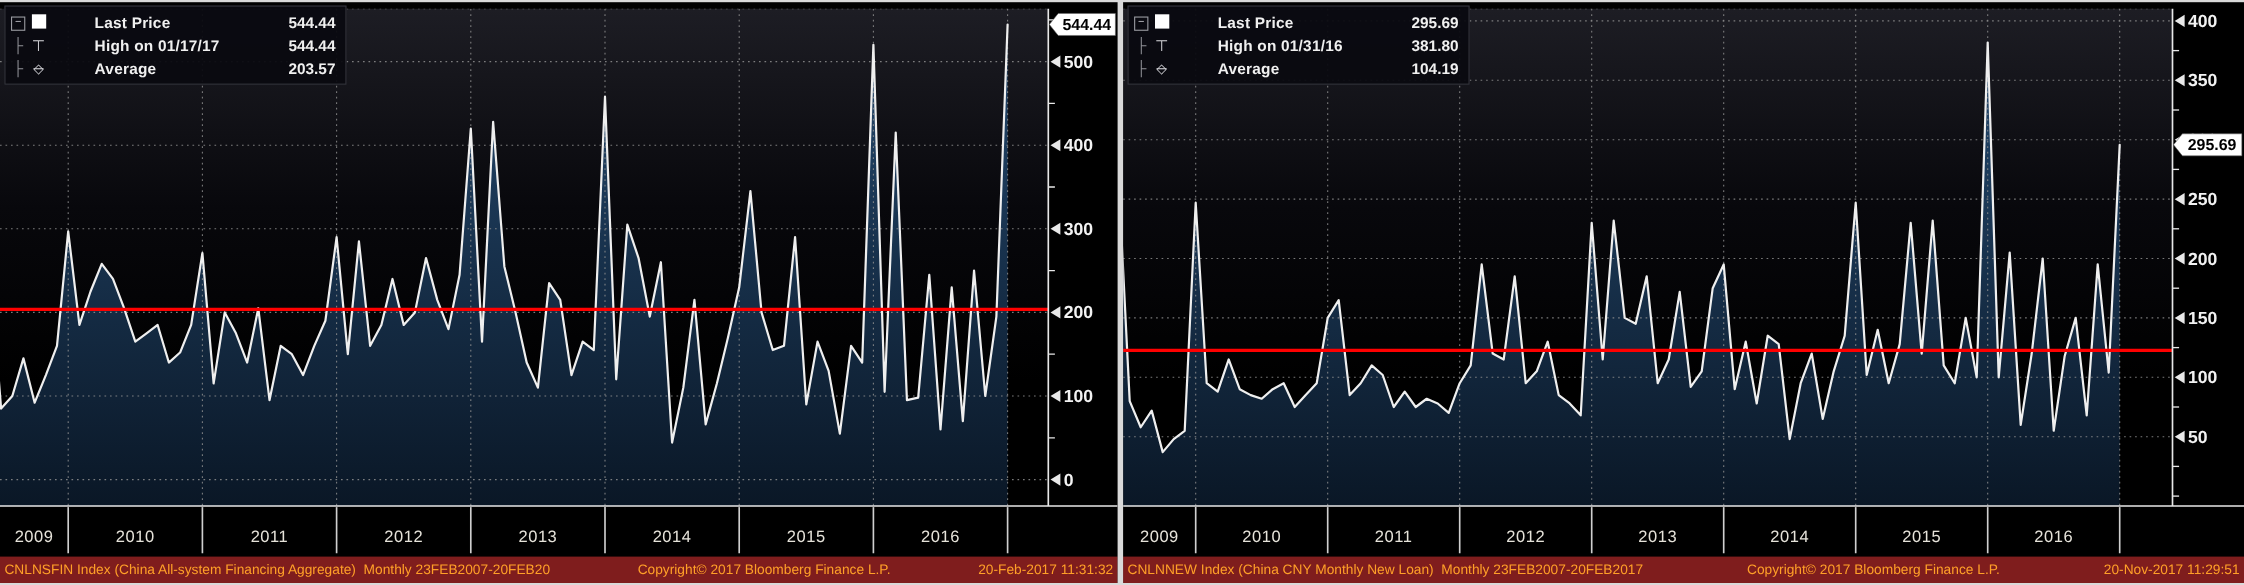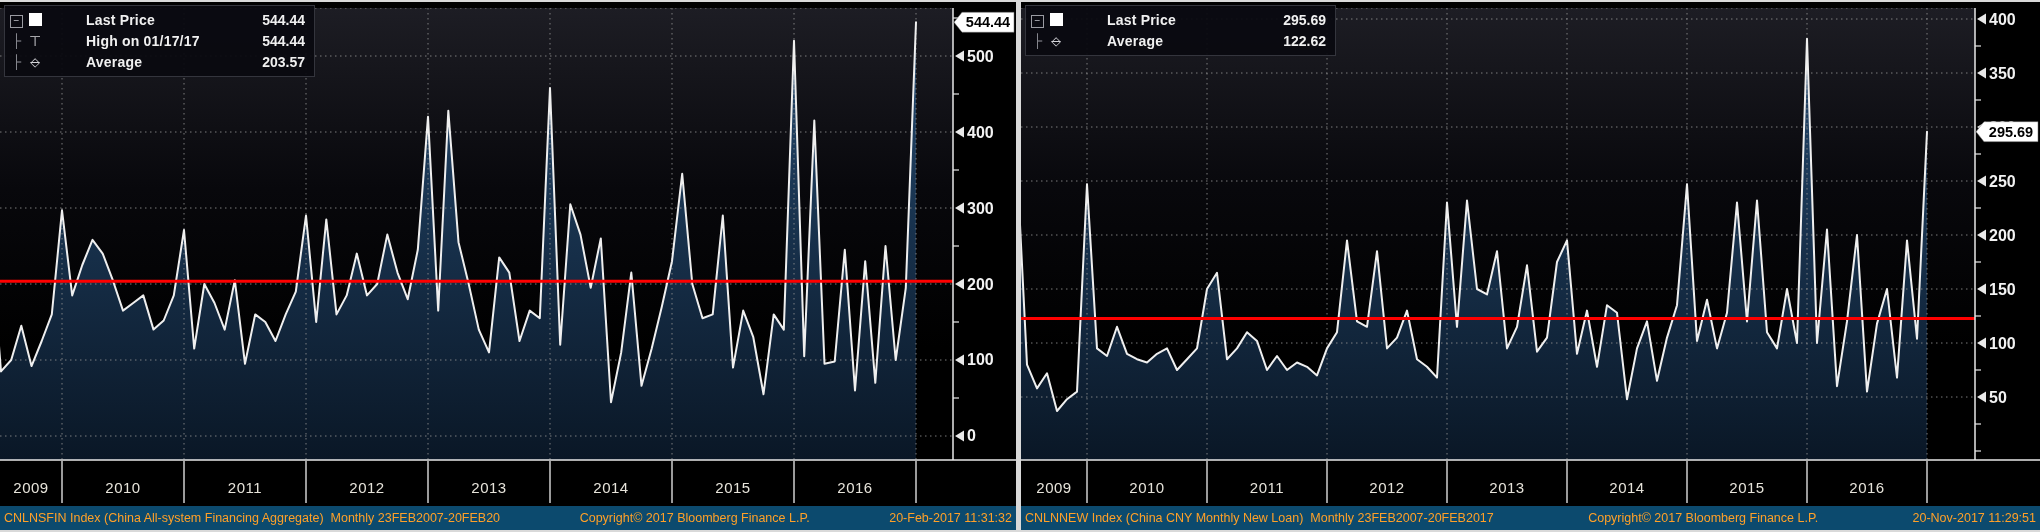--- a/index.html
+++ b/index.html
@@ -30,21 +30,21 @@
   .i-swatch{display:inline-block;width:13px;height:13px;background:#fff;}
   .i-high::before{content:"⊤";}
   .i-low::before{content:"⊥";}
   .i-avg{text-decoration:line-through;font-size:12px;}
   .i-avg::before{content:"◇";}
   .llabel{flex:1;letter-spacing:.2px;white-space:pre;padding-left:40px;}
   .lvalue{min-width:56px;text-align:right;}
 
   .footer{position:absolute;left:0;right:0;top:506px;height:24px;z-index:4;
           display:flex;justify-content:space-between;align-items:center;
-          padding:0 4px;background:#0c4a6e;color:#ffa028;font-size:12.5px;white-space:pre;}
+          padding:0 4px;background:#7f1d1d;color:#ffa028;font-size:12.5px;white-space:pre;}
 </style>
 </head>
 <body>
 
 <div class="frame-top"></div>
 
 <div class="panel" id="panel0">
   <svg class="plot" id="plot0" width="1016" height="532">
       <defs>
         <linearGradient id="bg0" x1="0" y1="0" x2="0" y2="1">
@@ -241,24 +241,30 @@
   <div class="legend">
     <div class="lrow">
       <span class="tree"><span class="expander">−</span></span>
       <span class="licon">
           <span class="i-swatch"></span>
         </span>
       <span class="llabel">Last Price</span>
       <span class="lvalue">295.69</span>
     </div>
     <div class="lrow">
+      <span class="tree t2"></span>
+      <span class="licon i-high"></span>
+      <span class="llabel">High on 01/31/16</span>
+      <span class="lvalue">381.80</span>
+    </div>
+    <div class="lrow">
       <span class="tree t3"></span>
       <span class="licon i-avg"></span>
       <span class="llabel">Average</span>
-      <span class="lvalue">122.62</span>
+      <span class="lvalue">104.19</span>
     </div>
   </div>
   <div class="footer">
     <span>CNLNNEW Index (China CNY Monthly New Loan)  Monthly 23FEB2007-20FEB2017</span>
     <span>Copyright© 2017 Bloomberg Finance L.P.</span>
     <span>20-Nov-2017 11:29:51</span>
   </div>
 </div>
 
 <div class="divider"></div>

